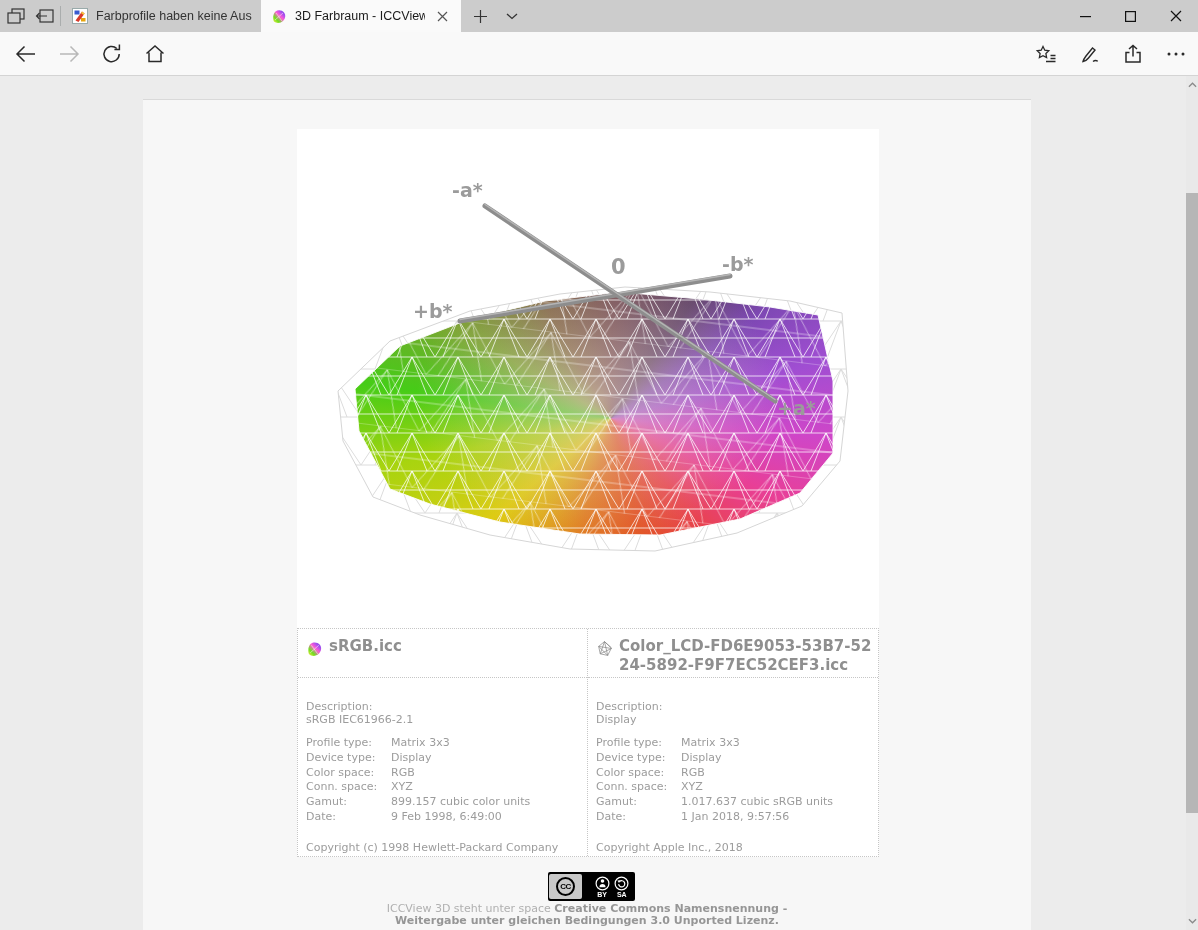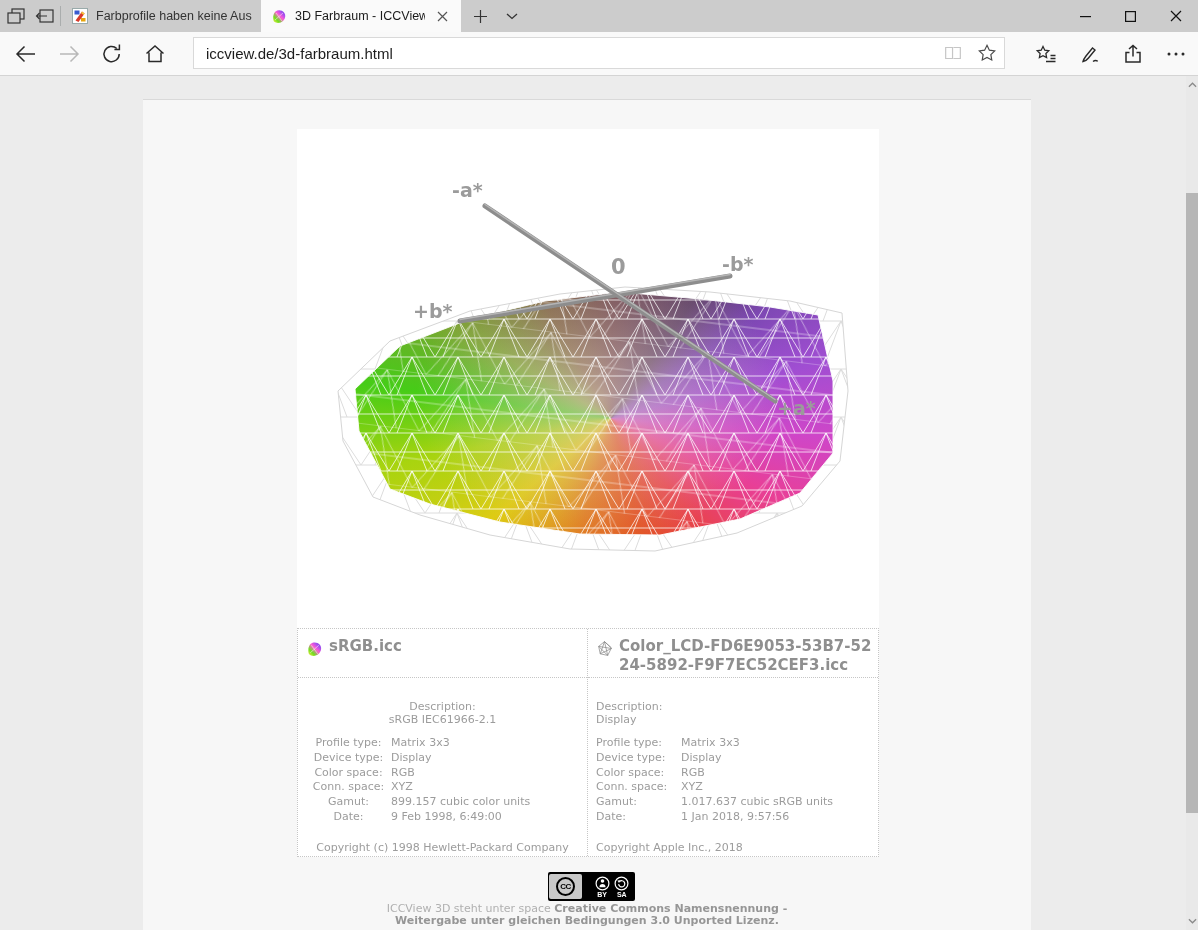--- a/index.html
+++ b/index.html
@@ -47,21 +47,21 @@
       #a8d40f 258deg, #46cc17 278deg, #7ba432 300deg, #7c6140 330deg, #6f474d 360deg);
   }
   .gamut-light { background: radial-gradient(ellipse 42% 38% at 52% 54%, rgba(226,205,195,.62), rgba(226,205,195,0) 75%); }
   .ax-label { position:absolute; font-family:"DejaVu Sans", sans-serif; font-weight:bold; font-size:19px; color:#9b9b9b; }
   .ax-origin { font-size:21px; }
   
   .prof-table { position:absolute; left:0; top:499px; width:582px; height:229px; display:flex;
     border-top:1px dotted #c6c6c6; border-bottom:1px dotted #c6c6c6; border-left:1px dotted #c6c6c6; border-right:1px dotted #c6c6c6;
     font-family:"DejaVu Sans", sans-serif; }
   .prof-col { width:290px; }
-  .prof-col.first { border-right:1px dotted #c6c6c6;text-align:center; }
+  .prof-col.first { border-right:1px dotted #c6c6c6; }
   .prof-head { height:49px; border-bottom:1px dotted #c6c6c6; display:flex; align-items:flex-start; padding:8px 6px 0 8px; }
   .prof-head .picon { width:17px; height:17px; margin:3px 6px 0 0; flex:none; }
   .prof-name { font-size:15px; font-weight:bold; color:#8f8f8f; line-height:19px; word-break:break-all; }
   .prof-body { padding:22px 8px 0 8px; font-size:11px; line-height:13px; color:#9c9c9c; }
   .pdesc { margin-bottom:10px; }
   .prow { display:flex; line-height:14.8px; }
   .prow .plab { width:85px; flex:none; }
   .pcopy { margin-top:16px; }
   
   .cc-badge { position:absolute; left:405px; top:772px; width:87px; height:29px; background:#000; border-radius:2px; display:flex; align-items:center; padding:1px; }
@@ -176,33 +176,20 @@
       <path d="M19.2 12a7.6 7.6 0 1 1-2.4-5.5" fill="none" stroke="#2a2a2a" stroke-width="1.5"></path>
       <path d="M19.4 2.6v5h-5" fill="none" stroke="#2a2a2a" stroke-width="1.5"></path>
     </svg>
   </button>
   <button class="nav-btn" style="left:139px;">
     <svg width="24" height="24" viewBox="0 0 24 24">
       <path d="M3.5 11.5L12 4l8.5 7.5M6 10.5V19.5h12v-9" fill="none" stroke="#2a2a2a" stroke-width="1.5"></path>
     </svg>
   </button>
 
-  <div class="addressbar">
-    <span class="url">iccview.de/3d-farbraum.html</span>
-    <span class="ab-ic">
-      <svg width="22" height="22" viewBox="0 0 24 24">
-        <path d="M4 6h7.5v12H4zM12.5 6H20v12h-7.5" fill="none" stroke="#c6c6c6" stroke-width="1.3"></path>
-      </svg>
-    </span>
-    <span class="ab-ic">
-      <svg width="22" height="22" viewBox="0 0 24 24">
-        <path d="M12 3.6l2.6 5.3 5.8.8-4.2 4.1 1 5.8-5.2-2.7-5.2 2.7 1-5.8L3.6 9.7l5.8-.8z" fill="none" stroke="#4a4a4a" stroke-width="1.3"></path>
-      </svg>
-    </span>
-  </div>
 
   <button class="nav-btn" style="left:1030px;">
     <svg width="24" height="24" viewBox="0 0 24 24">
       <path d="M9 4.5l1.8 3.7 4 .6-2.9 2.8.7 4L9 13.7l-3.6 1.9.7-4-2.9-2.8 4-.6z" fill="none" stroke="#2a2a2a" stroke-width="1.3"></path>
       <path d="M16.5 13.5h5M16.5 16.5h5M12 19.5h9.5" stroke="#2a2a2a" stroke-width="1.3"></path>
     </svg>
   </button>
   <button class="nav-btn" style="left:1074px;">
     <svg width="24" height="24" viewBox="0 0 24 24">
       <path d="M5 19.5c2.5-.5 4-1.5 5.5-3.5L17 8l-2.5-2L8 14c-1.5 2-2.5 3.5-3 5.5z" fill="none" stroke="#2a2a2a" stroke-width="1.4"></path>

